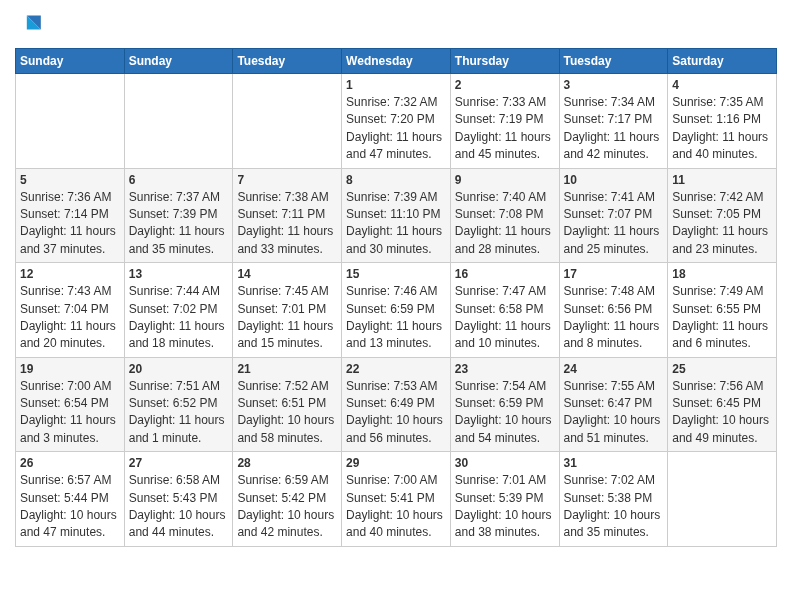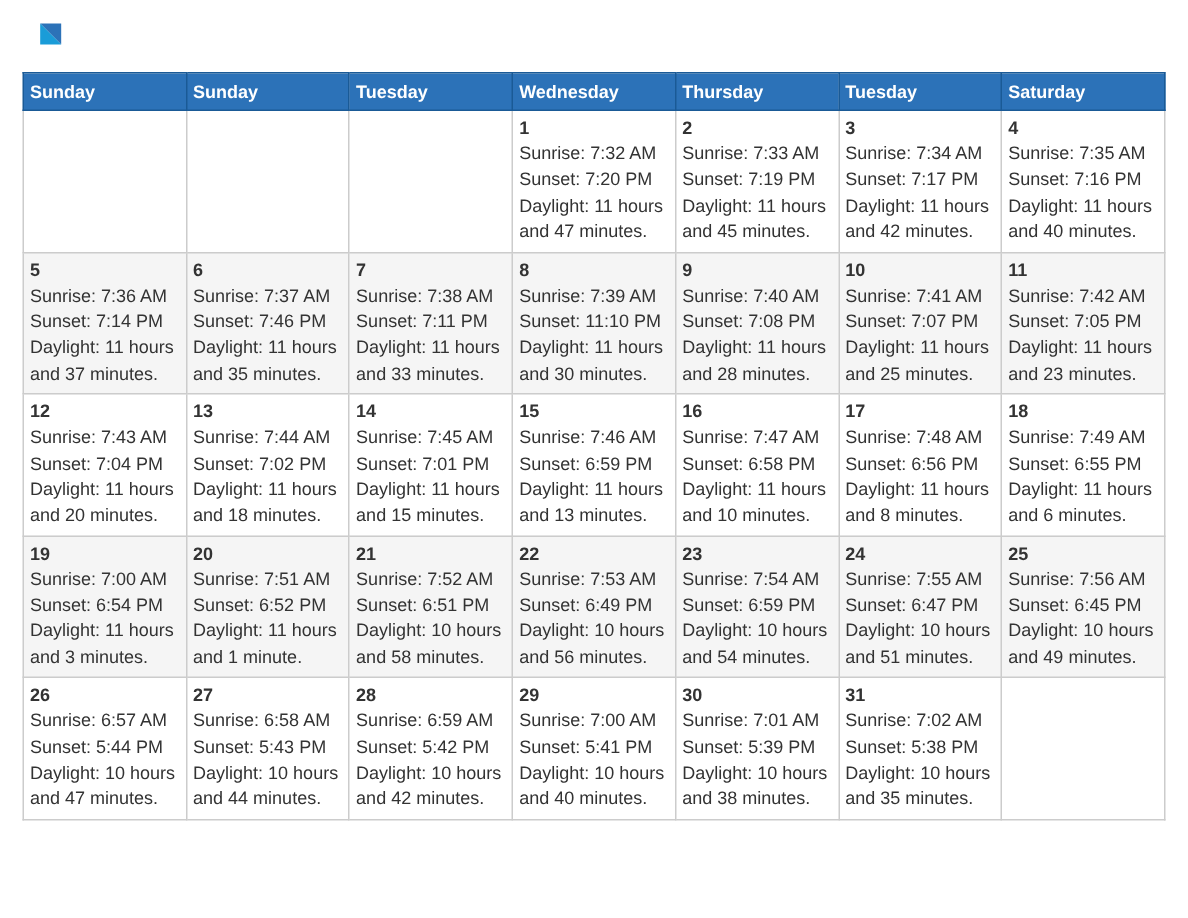--- a/index.html
+++ b/index.html
@@ -146,35 +146,35 @@
           </td>
           <td>
             <span class="day-num">3</span>
             <div class="day-info">Sunrise: 7:34 AM
 Sunset: 7:17 PM
 Daylight: 11 hours and 42 minutes.</div>
           </td>
           <td>
             <span class="day-num">4</span>
             <div class="day-info">Sunrise: 7:35 AM
-Sunset: 7:16 PM
+Sunset: 1:16 PM
 Daylight: 11 hours and 40 minutes.</div>
           </td>
         </tr>
         <tr>
           <td>
             <span class="day-num">5</span>
             <div class="day-info">Sunrise: 7:36 AM
 Sunset: 7:14 PM
 Daylight: 11 hours and 37 minutes.</div>
           </td>
           <td>
             <span class="day-num">6</span>
             <div class="day-info">Sunrise: 7:37 AM
-Sunset: 7:46 PM
+Sunset: 7:39 PM
 Daylight: 11 hours and 35 minutes.</div>
           </td>
           <td>
             <span class="day-num">7</span>
             <div class="day-info">Sunrise: 7:38 AM
 Sunset: 7:11 PM
 Daylight: 11 hours and 33 minutes.</div>
           </td>
           <td>
             <span class="day-num">8</span>

